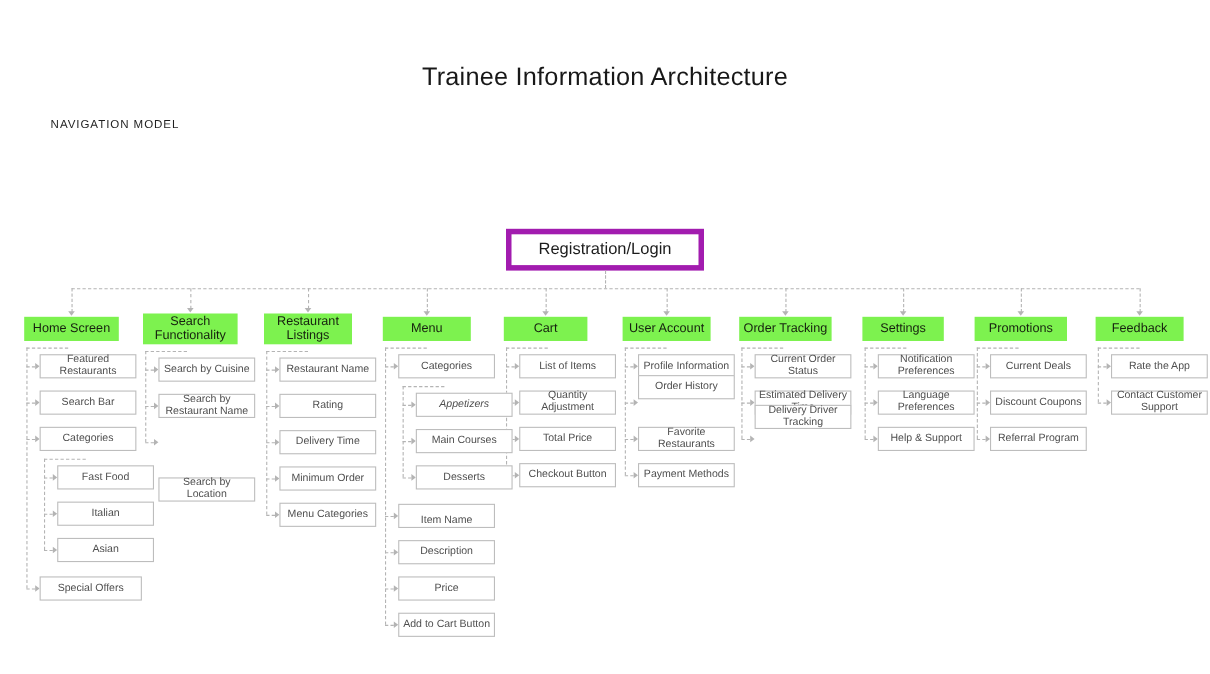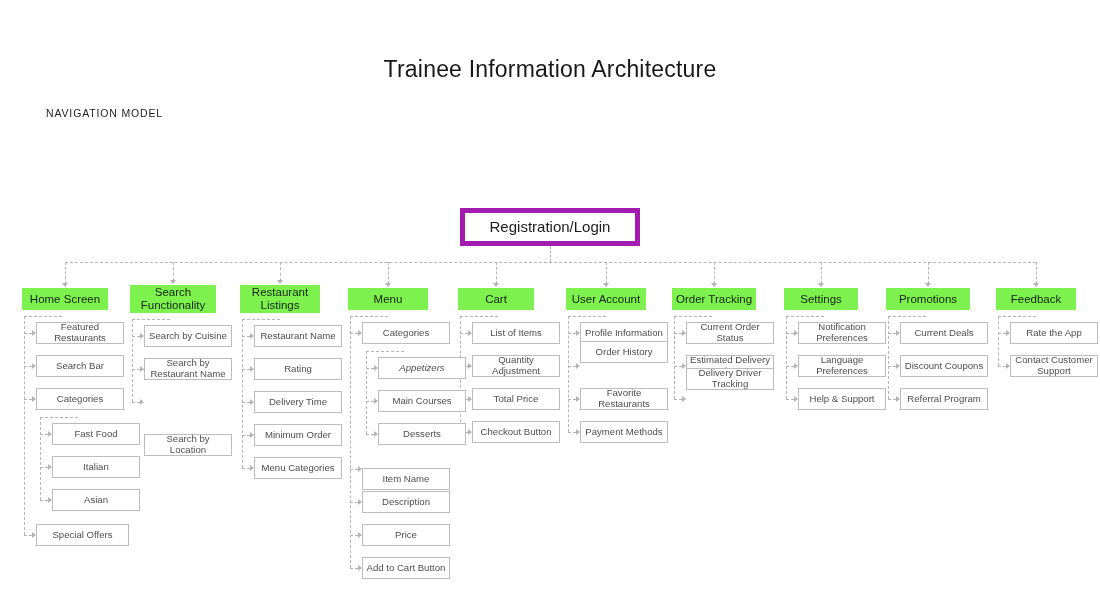--- a/index.html
+++ b/index.html
@@ -335,21 +335,21 @@
       </div>
       <div class="node node-local" style="left: 378px; top: 357px; width: 88px; height: 22px; font-style: italic;">
         <span class="node-label">Appetizers</span>
       </div>
       <div class="node node-local" style="left: 378px; top: 390px; width: 88px; height: 22px;">
         <span class="node-label">Main Courses</span>
       </div>
       <div class="node node-local" style="left: 378px; top: 423px; width: 88px; height: 22px;">
         <span class="node-label">Desserts</span>
       </div>
-      <div class="node node-local" style="left: 362px; top: 468px; width: 88px; height: 22px;">
+      <div class="node node-local" style="left: 362px; top: 458px; width: 88px; height: 22px; align-items: flex-end;">
         <span class="node-label">Item Name</span>
       </div>
       <div class="node node-local" style="left: 362px; top: 491px; width: 88px; height: 22px;">
         <span class="node-label">Description</span>
       </div>
       <div class="node node-local" style="left: 362px; top: 524px; width: 88px; height: 22px;">
         <span class="node-label">Price</span>
       </div>
       <div class="node node-local" style="left: 362px; top: 557px; width: 88px; height: 22px;">
         <span class="node-label">Add to Cart Button</span>

